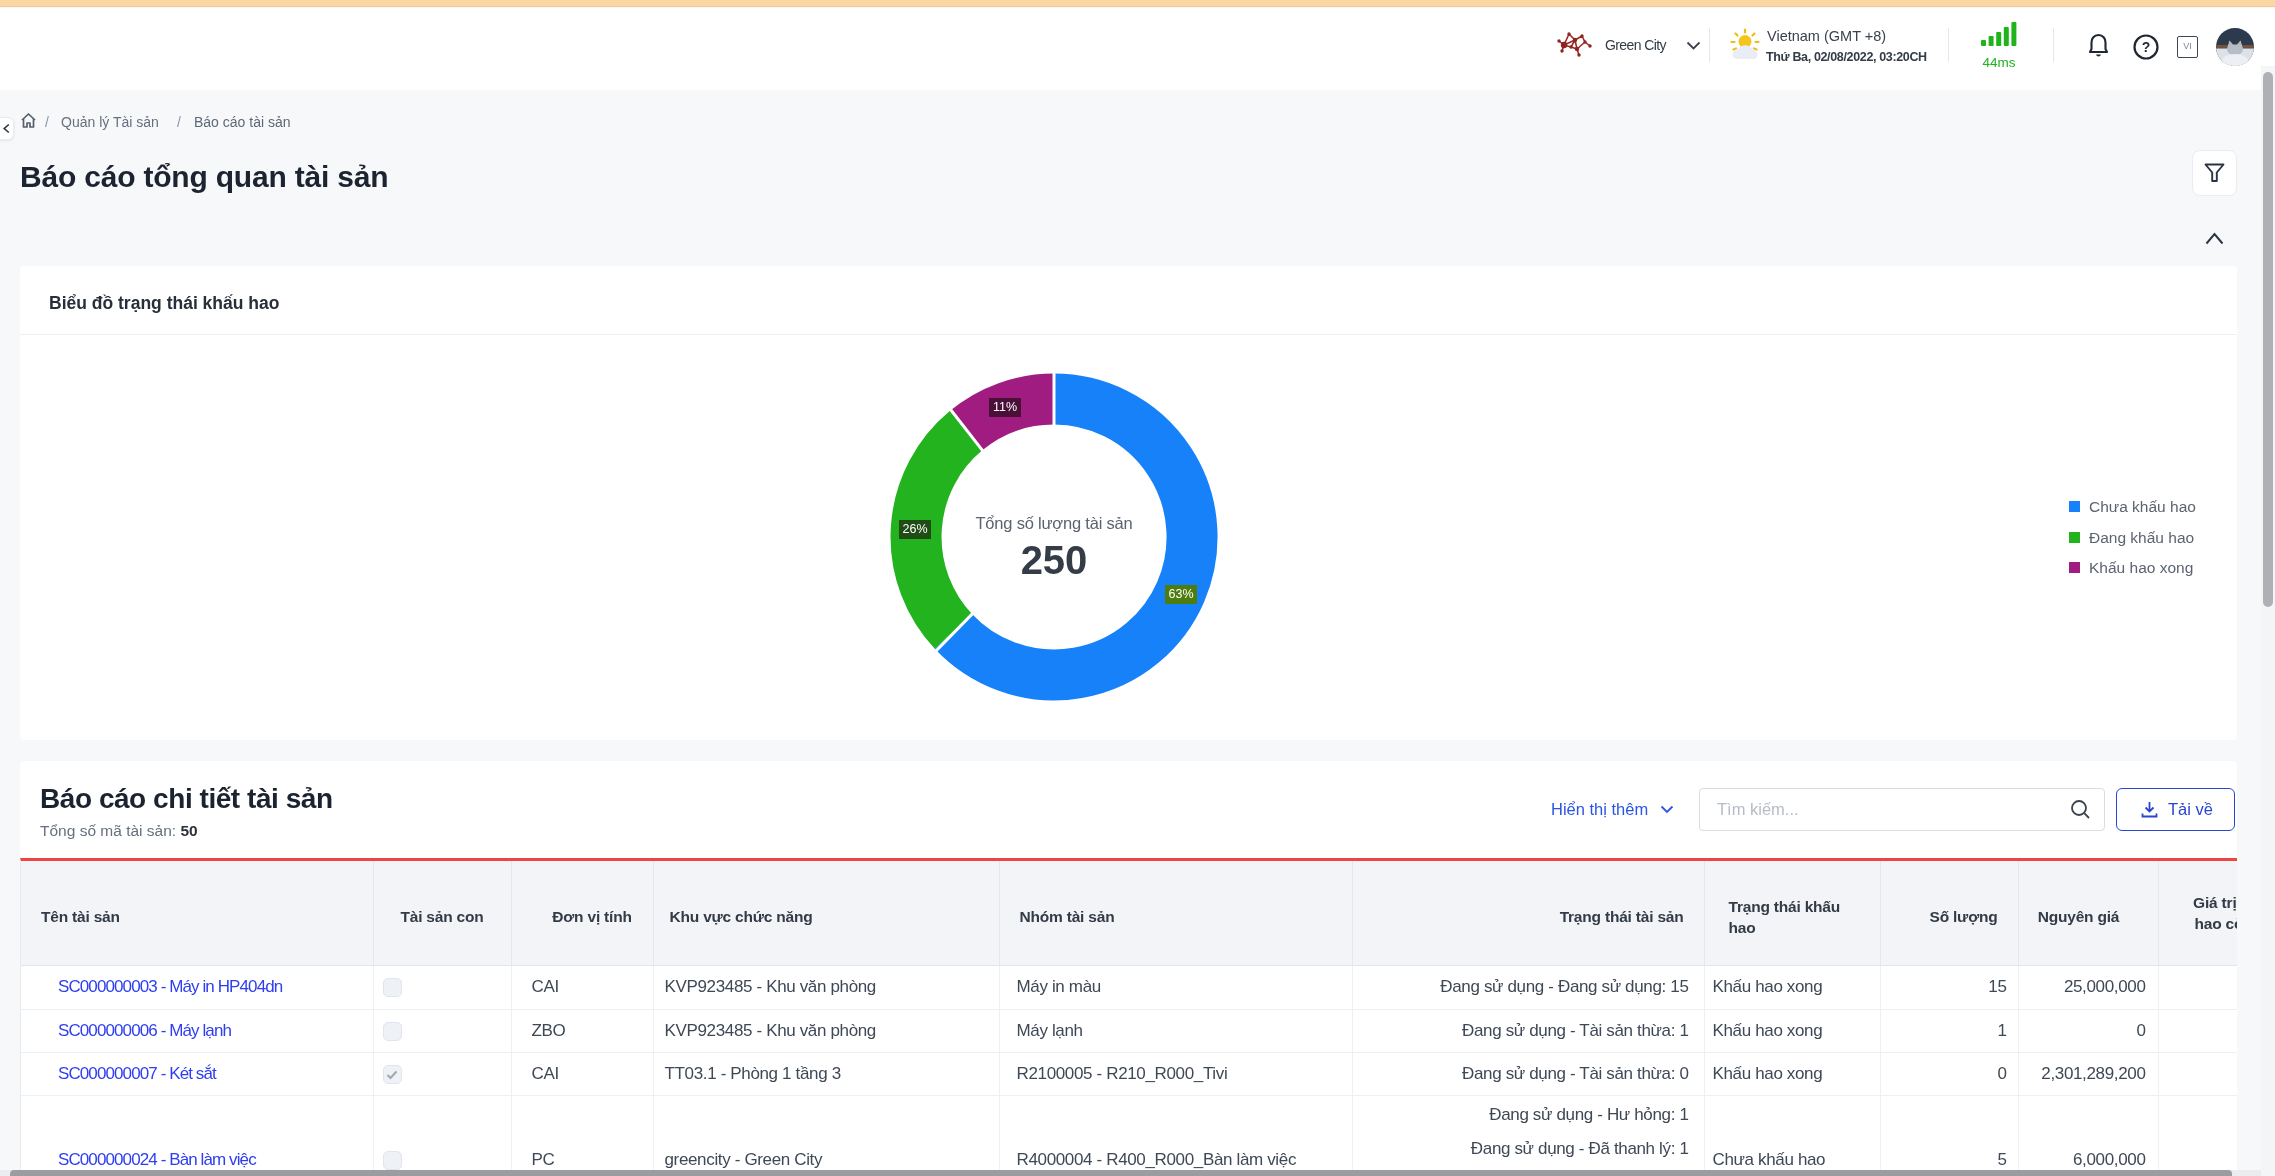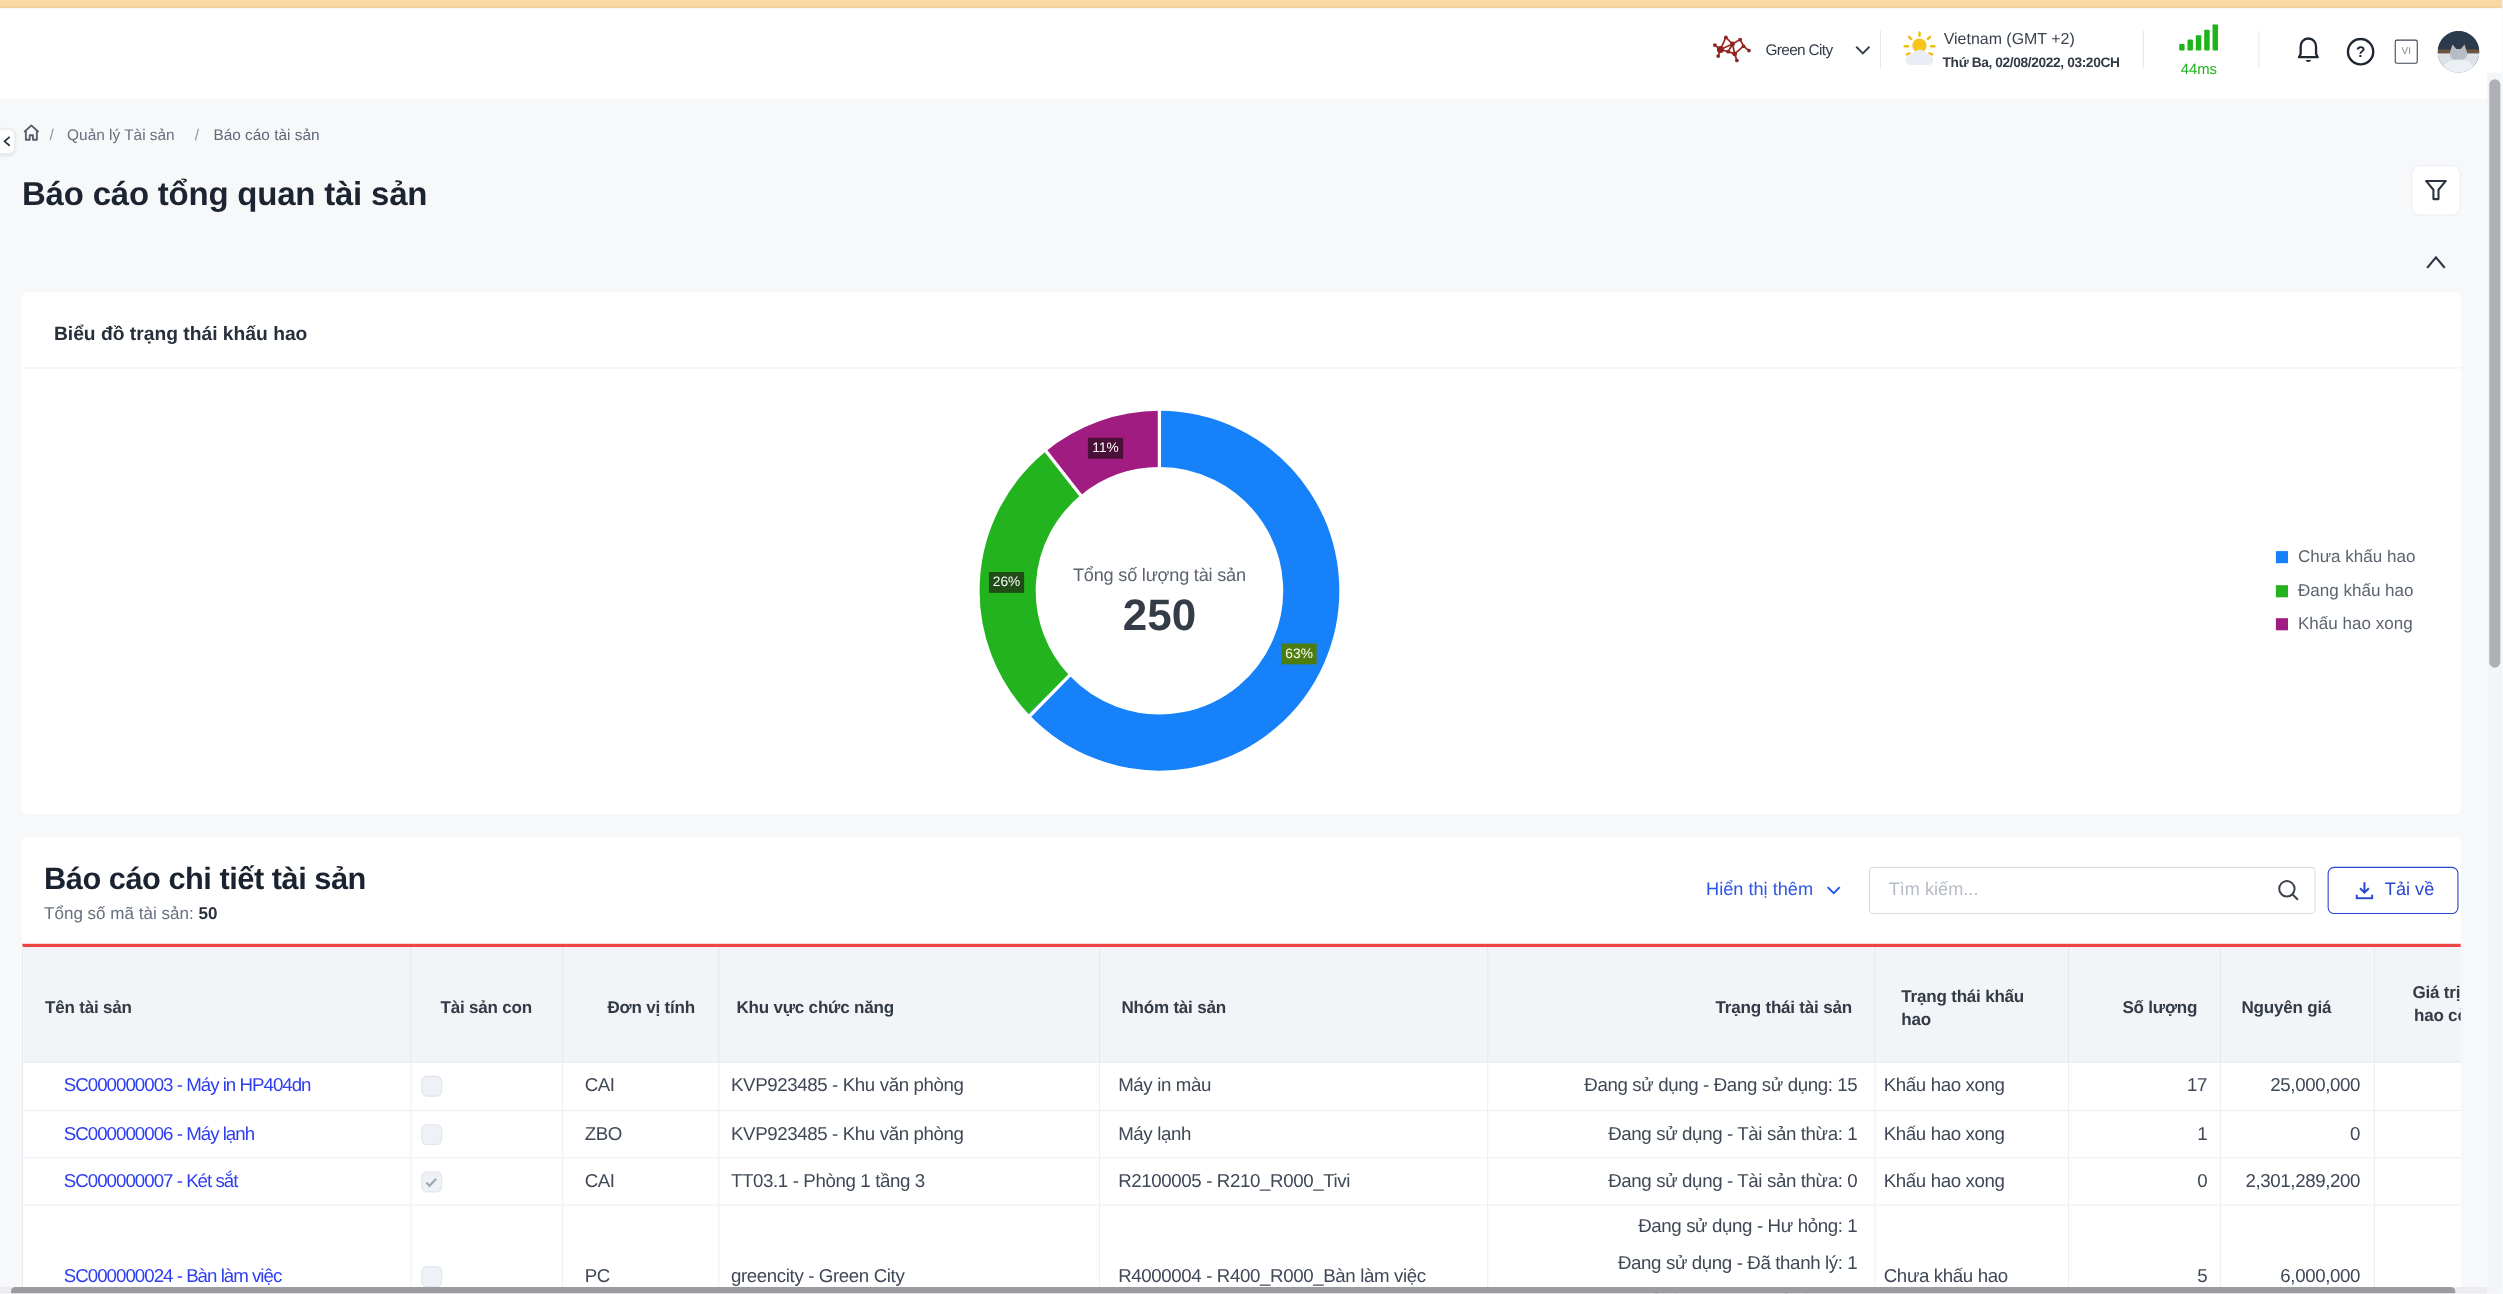--- a/index.html
+++ b/index.html
@@ -47,21 +47,21 @@
       <line x1="9.5" y1="7.5" x2="11.5" y2="9.5"></line>
       <line x1="28.5" y1="7.5" x2="26.5" y2="9.5"></line>
     <line x1="5.5" y1="16" x2="8.5" y2="16"></line>
       <line x1="32.5" y1="16" x2="29.5" y2="16"></line>
     <line x1="7.5" y1="23.5" x2="10" y2="22.5"></line>
       <line x1="30.5" y1="23.5" x2="28" y2="22.5"></line>
   </g>
   <circle cx="19" cy="15.5" r="6.5" fill="#f5c51d"></circle>
   <path d="M6.5 29 a6.5 6.5 0 0 1 6.5-6.5 a7.5 7.5 0 0 1 12.5 0 a6.5 6.5 0 0 1 6 6.5 a4.5 4.5 0 0 1 -4.5 4 l-16.5 0 a4.5 4.5 0 0 1 -4 -4 Z" fill="#e9edf5"></path>
 </svg>
-<div class="abs" style="left:1767px; top:28px; font-size:14.5px; color:#3a424e;">Vietnam (GMT +2)</div>
+<div class="abs" style="left:1767px; top:28px; font-size:14.5px; color:#3a424e;">Vietnam (GMT +8)</div>
 <div class="abs" style="left:1766px; top:50px; font-size:12.5px; font-weight:bold; color:#333b46; letter-spacing:-0.35px;">Thứ Ba, 02/08/2022, 03:20CH</div>
 <div class="abs hdivider" style="left:1948px;"></div>
 <svg class="abs" style="left:1981px; top:22px;" width="36" height="25" viewBox="0 0 36 25">
   <g fill="#1fb31c">
     <rect x="0" y="18" width="5" height="6" rx="1"></rect>
     <rect x="7.6" y="14" width="5" height="10" rx="1"></rect>
     <rect x="15.2" y="10" width="5" height="14" rx="1"></rect>
     <rect x="22.8" y="5" width="5" height="19" rx="1"></rect>
     <rect x="30.4" y="0" width="5" height="24" rx="1"></rect>
   </g>
@@ -202,21 +202,21 @@
     </thead>
     <tbody>
       <tr style="height:44px;">
         <td class="td c1"><a class="lnk">SC000000003 - Máy in HP404dn</a></td>
         <td class="td"><span class="cb"></span></td>
         <td class="td pl20">CAI</td>
         <td class="td pl19">KVP923485 - Khu văn phòng</td>
         <td class="td pl17">Máy in màu</td>
         <td class="td tr">Đang sử dụng - Đang sử dụng: 15</td>
         <td class="td pl10">Khấu hao xong</td>
-        <td class="td trn">17</td>
+        <td class="td trn">15</td>
         <td class="td trg">25,000,000</td>
         <td class="td"></td>
       </tr>
       <tr style="height:43px;">
         <td class="td c1"><a class="lnk">SC000000006 - Máy lạnh</a></td>
         <td class="td"><span class="cb"></span></td>
         <td class="td pl20">ZBO</td>
         <td class="td pl19">KVP923485 - Khu văn phòng</td>
         <td class="td pl17">Máy lạnh</td>
         <td class="td tr">Đang sử dụng - Tài sản thừa: 1</td>

